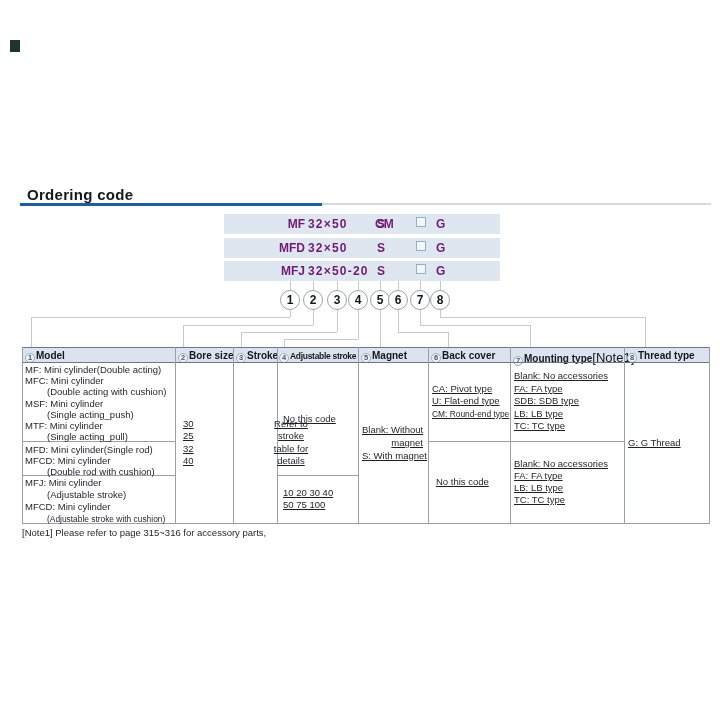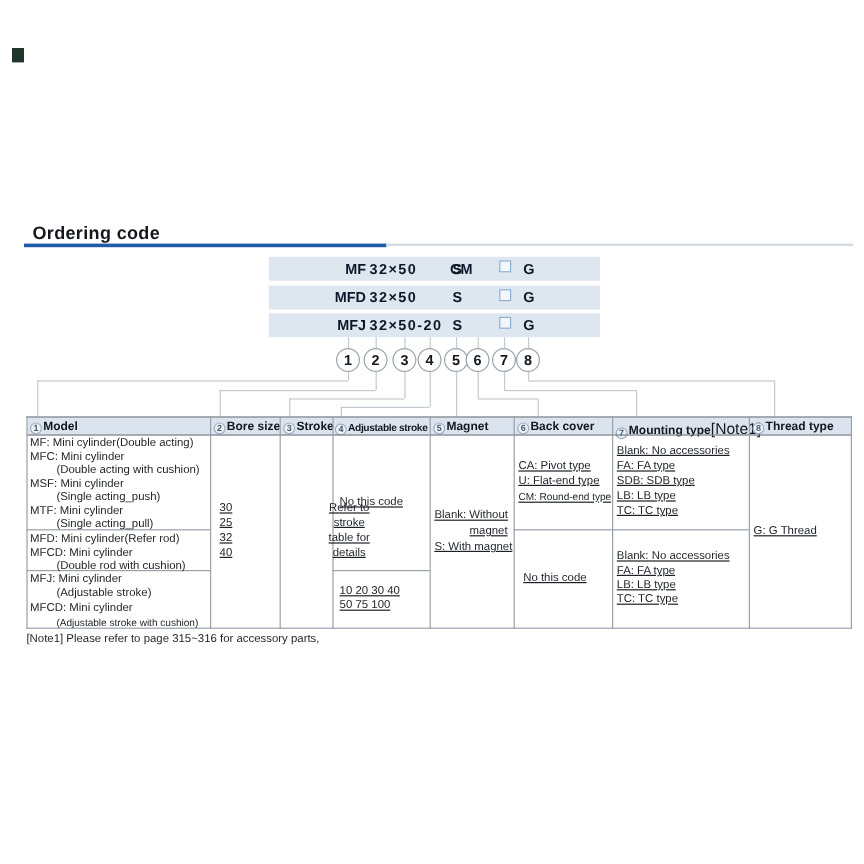--- a/index.html
+++ b/index.html
@@ -11,21 +11,21 @@
   
   .corner-mark{position:absolute;left:10px;top:40px;width:10px;height:12px;background:#20352a;}
 
   
   .page-title{position:absolute;left:27px;top:186px;font-size:15px;font-weight:bold;color:#14181e;letter-spacing:.3px;}
   .rule-blue{position:absolute;left:20px;top:203px;width:302px;height:3px;background:#1e5ca8;}
   .rule-gray{position:absolute;left:322px;top:203px;width:389px;height:2px;background:#d3dae0;}
 
   
   .band{position:absolute;left:224px;width:276px;height:20px;background:#dee6ef;}
-  .band span{position:absolute;top:3px;font-size:12px;font-weight:bold;color:#0f172a;white-space:nowrap;}
+  .band span{position:absolute;top:3px;font-size:12px;font-weight:bold;color:#701a75;white-space:nowrap;}
   .bmodel{right:195px;}
   .bsize{left:84px;letter-spacing:1.2px;}
   .bmag{left:153px;}
   .bback{left:151px;}
   .bthread{left:212px;}
   .cbox{position:absolute;left:192px;top:4px;width:10px;height:10px;border:1px solid #8fafd1;background:#f3f7fb;box-sizing:border-box;}
 
   
   .circ{position:absolute;top:290px;width:20px;height:20px;box-sizing:border-box;border:1px solid #9aa4ad;border-radius:50%;
         background:#fff;font-size:12px;font-weight:bold;line-height:18px;text-align:center;color:#14181e;}
@@ -167,21 +167,21 @@
 <div class="cell" style="left:25px;top:364px;width:148px;">
     <div>MF: Mini cylinder(Double acting)</div>
     <div>MFC: Mini cylinder</div>
     <div class="ind">(Double acting with cushion)</div>
     <div>MSF: Mini cylinder</div>
     <div class="ind">(Single acting_push)</div>
     <div>MTF: Mini cylinder</div>
     <div class="ind">(Single acting_pull)</div>
   </div>
 <div class="cell" style="left:25px;top:444px;width:148px;">
-    <div>MFD: Mini cylinder(Refer rod)</div>
+    <div>MFD: Mini cylinder(Single rod)</div>
     <div>MFCD: Mini cylinder</div>
     <div class="ind">(Double rod with cushion)</div>
   </div>
 <div class="cell lh12" style="left:25px;top:477px;width:148px;">
     <div>MFJ: Mini cylinder</div>
     <div class="ind">(Adjustable stroke)</div>
     <div>MFCD: Mini cylinder</div>
     <div class="ind sm">(Adjustable stroke with cushion)</div>
   </div>
 

